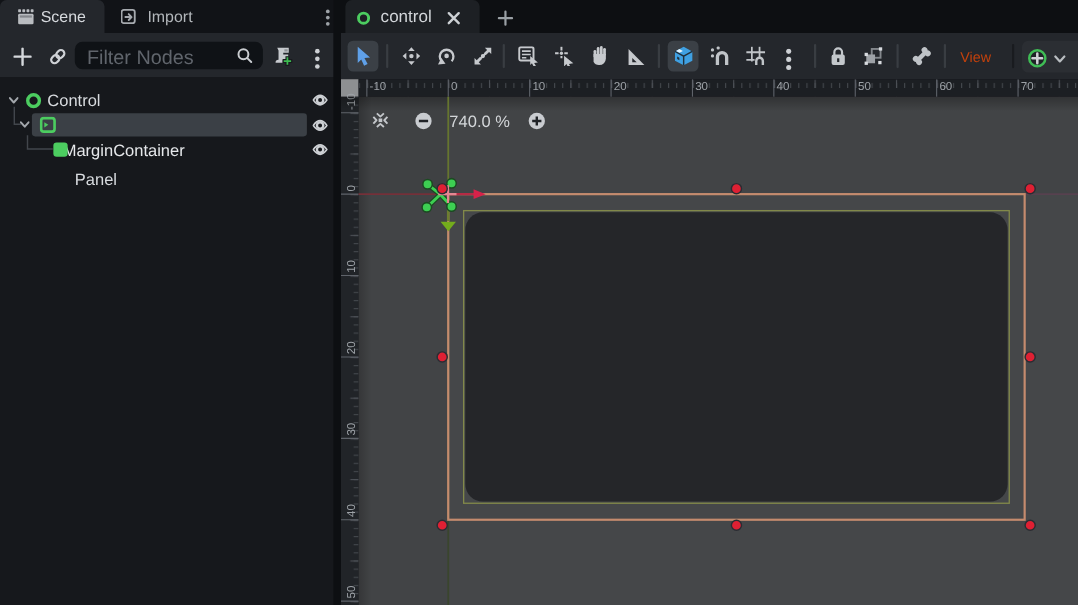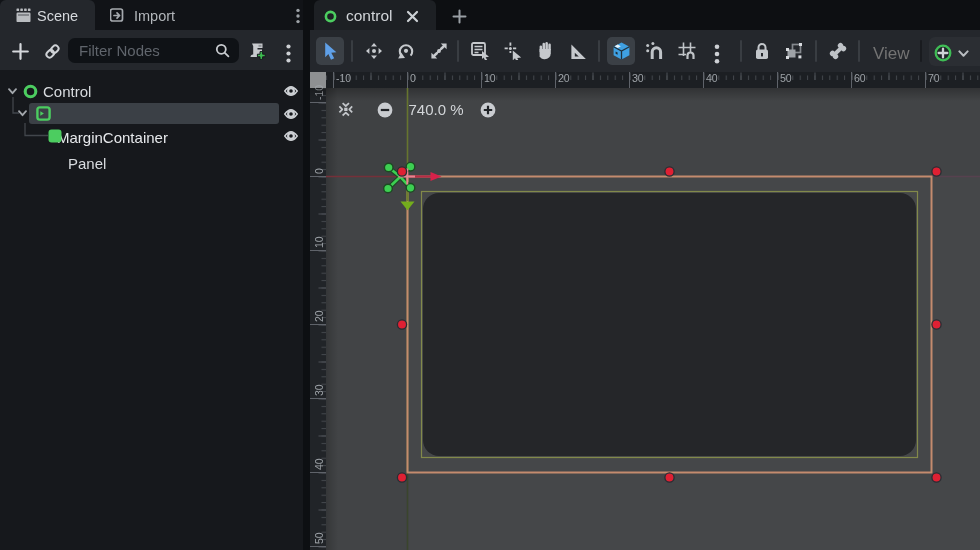--- a/index.html
+++ b/index.html
@@ -42,21 +42,21 @@
   <svg class="abs" style="left:12px;top:43px" width="17" height="17" viewBox="0 0 17 17">
     <path d="M8.5 1.2 v14.6 M1.2 8.5 h14.6" stroke="#d5d8dc" stroke-width="2.2" stroke-linecap="round"></path>
   </svg>
   <svg class="abs" style="left:44px;top:43px" width="17" height="17" viewBox="0 0 17 17">
     <g transform="rotate(-45 8.5 8.5)">
       <rect x="1.3" y="5.4" width="8" height="6.2" rx="3.1" fill="none" stroke="#cfd2d6" stroke-width="2"></rect>
       <rect x="7.7" y="5.4" width="8" height="6.2" rx="3.1" fill="none" stroke="#cfd2d6" stroke-width="2"></rect>
     </g>
   </svg>
   <div class="abs" style="left:68px;top:38px;width:171px;height:25px;background:#0f1216;border-radius:7px;"></div>
-  <div class="txt" style="left:79px;top:42px;font-size:15px;color:#60656c;">Filter Nodes</div>
+  <div class="txt" style="left:79px;top:42px;font-size:18px;color:#60656c;">Filter Nodes</div>
   <svg class="abs" style="left:215px;top:43px" width="15" height="15" viewBox="0 0 15 15">
     <circle cx="6.3" cy="6.3" r="4.5" fill="none" stroke="#c9ccd0" stroke-width="1.8"></circle>
     <path d="M9.8 9.8 L13.4 13.4" stroke="#c9ccd0" stroke-width="1.8" stroke-linecap="round"></path>
   </svg>
   
   <svg class="abs" style="left:247px;top:41px" width="20" height="20" viewBox="0 0 20 20">
     <path d="M5 2.5 H15.5 V7 H10.5 V8.5 H15 V13.5 H10 V16 H3.5 A2.6 2.6 0 0 1 6.2 13.4 V5 z" fill="#c7cace"></path>
     <rect x="11.5" y="3.8" width="3" height="2" fill="#8e9296"></rect>
     <path d="M13 10.6 h2.6 v2.6 h2.6 v2.6 h-2.6 v2.6 h-2.6 v-2.6 h-2.6 v-2.6 h2.6 z" fill="#3dbb50" stroke="#17191d" stroke-width="1"></path>
   </svg>
@@ -225,21 +225,21 @@
   <svg class="abs" style="left:519px;top:42px" width="18" height="18" viewBox="0 0 18 18">
     <g transform="rotate(45 9 9)" fill="#bfc3c7">
       <circle cx="6.9" cy="3.4" r="2.7"></circle>
         <circle cx="11.1" cy="3.4" r="2.7"></circle>
       <circle cx="6.9" cy="14.6" r="2.7"></circle>
         <circle cx="11.1" cy="14.6" r="2.7"></circle>
       <rect x="7" y="3.8" width="4" height="10.4"></rect>
     </g>
   </svg>
   <div class="sep" style="left:548px;"></div>
-  <div class="txt" style="left:563px;top:44px;font-size:17px;color:#737373;">View</div>
+  <div class="txt" style="left:563px;top:44px;font-size:13px;color:#c2410c;">View</div>
   <div class="sep" style="left:610px;background:#191b1f;"></div>
 
   <div class="abs" style="left:619px;top:37px;width:51px;height:29px;background:#2b2e33;border-radius:6px 0 0 6px;"></div>
   <svg class="abs" style="left:624px;top:43.5px" width="18" height="18" viewBox="0 0 18 18">
     <circle cx="9" cy="9" r="7.3" fill="#1f2227" stroke="#3fbd55" stroke-width="2.3"></circle>
     <path d="M9 4.6 v8.8 M4.6 9 h8.8" stroke="#cfd2d6" stroke-width="2.3" stroke-linecap="round"></path>
   </svg>
   <svg class="abs" style="left:648px;top:49.5px" width="11" height="8" viewBox="0 0 11 8">
     <path d="M1.4 1.4 L5.5 5.8 L9.6 1.4" fill="none" stroke="#b9bdc1" stroke-width="2" stroke-linecap="round" stroke-linejoin="round"></path>
   </svg>

